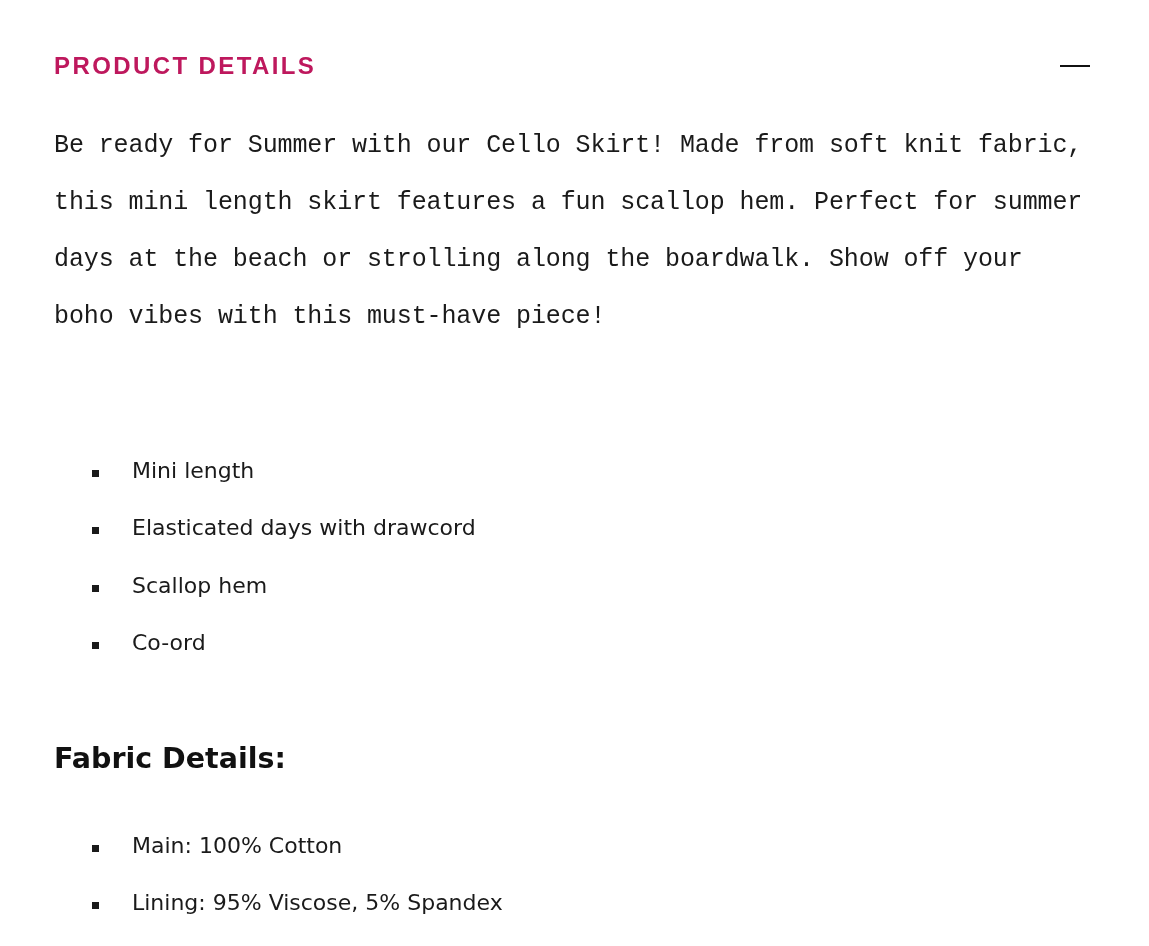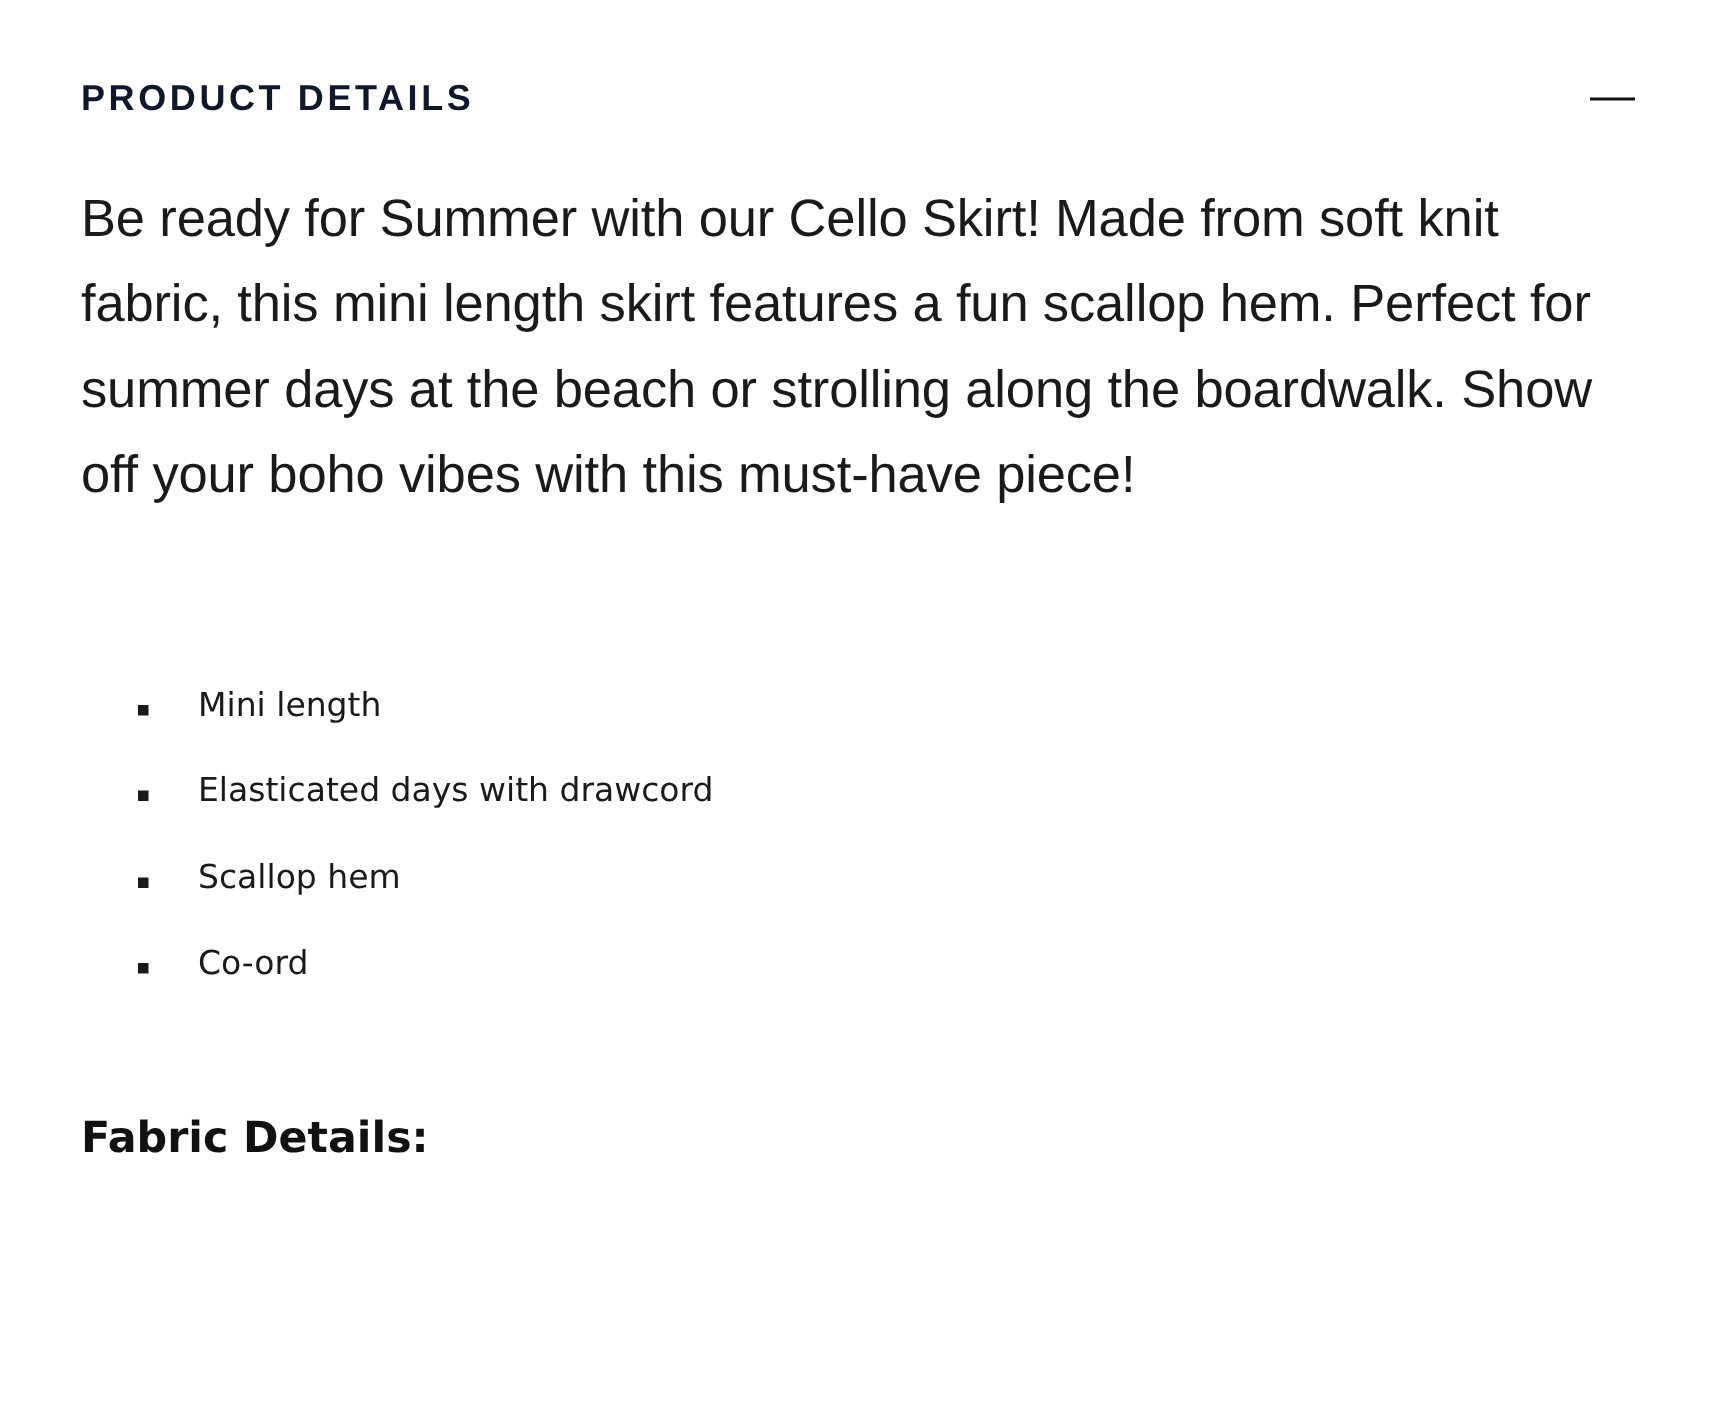--- a/index.html
+++ b/index.html
@@ -26,43 +26,43 @@
     align-items: center;
     justify-content: space-between;
     padding-top: 52px;
   }
   .section-title {
     font-family: "Liberation Sans", sans-serif;
     font-size: 24px;
     font-weight: 700;
     letter-spacing: 2.4px;
     text-transform: uppercase;
-    color: #0f172a;
+    color: #be185d;
     line-height: 1.2;
     text-align: center;
   }
   .toggle-icon {
     width: 32px;
     height: 24px;
     display: flex;
     align-items: center;
     justify-content: center;
     cursor: pointer;
     margin-right: 4px;
   }
   .toggle-icon .bar {
     display: block;
     width: 30px;
     height: 2px;
     background: #111111;
   }
   .description {
     margin-top: 36px;
-    font-family: Liberation Sans, sans-serif;
-    font-size: 35px;
+    font-family: Liberation Mono, monospace;
+    font-size: 25px;
     line-height: 57px;
     color: #1a1a1a;
     max-width: 1045px;
     letter-spacing: -0.1px;
   }
   .bullet-list {
     list-style: none;
     margin: 0;
     padding: 0;
   }
@@ -113,14 +113,18 @@
 
   <ul class="bullet-list first">
     <li>Mini length</li>
     <li>Elasticated days with drawcord</li>
     <li>Scallop hem</li>
     <li>Co-ord</li>
   </ul>
 
   <div class="fabric-heading">Fabric Details:</div>
 
+  <ul class="bullet-list second">
+    <li>Main: 100% Cotton</li>
+    <li>Lining: 95% Viscose, 5% Spandex</li>
+  </ul>
 
 </div>
 
 </body></html>

